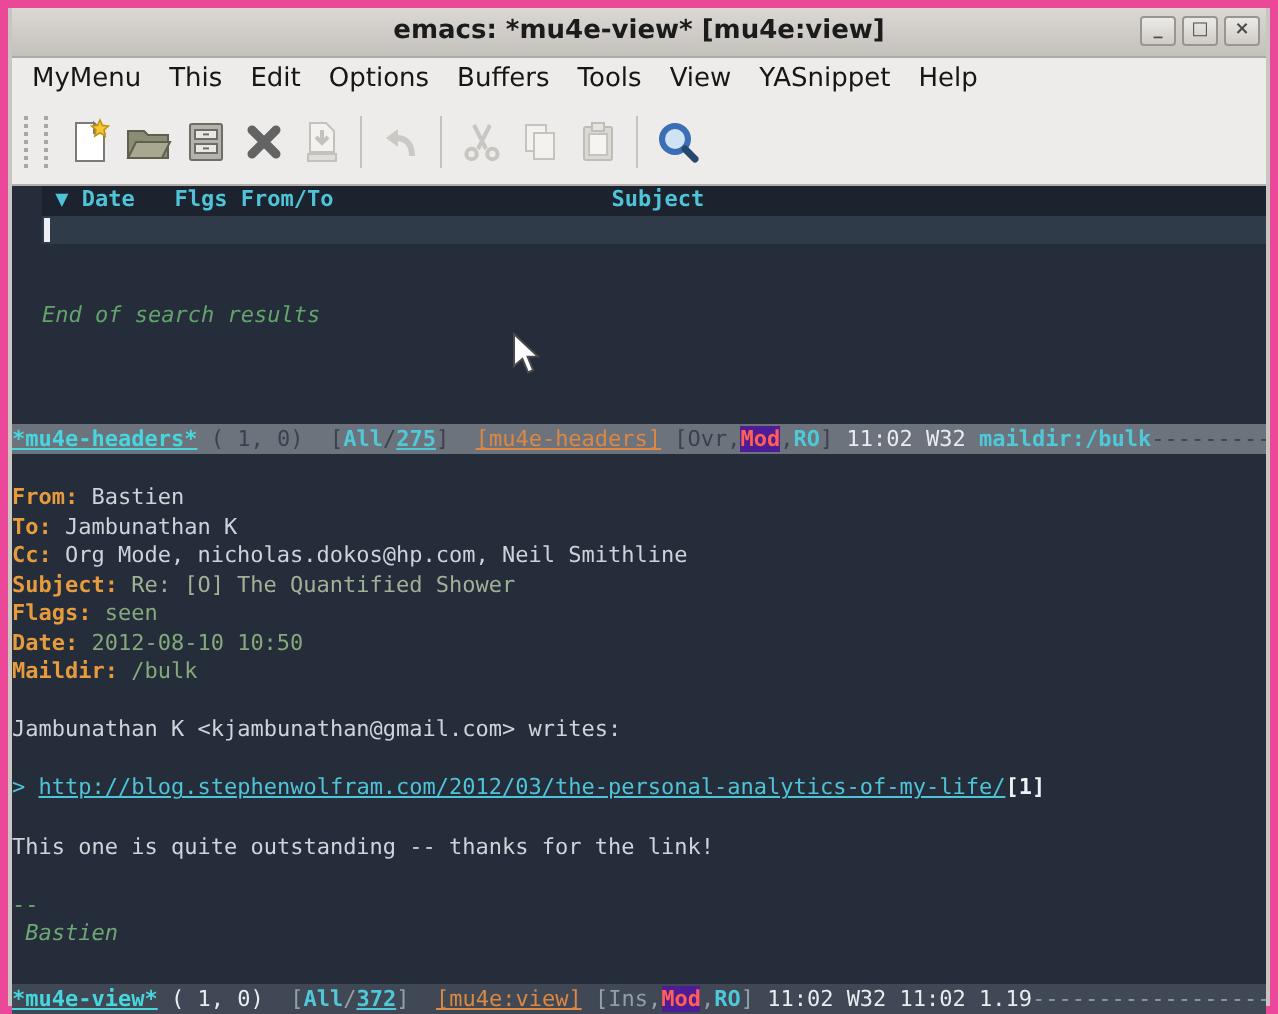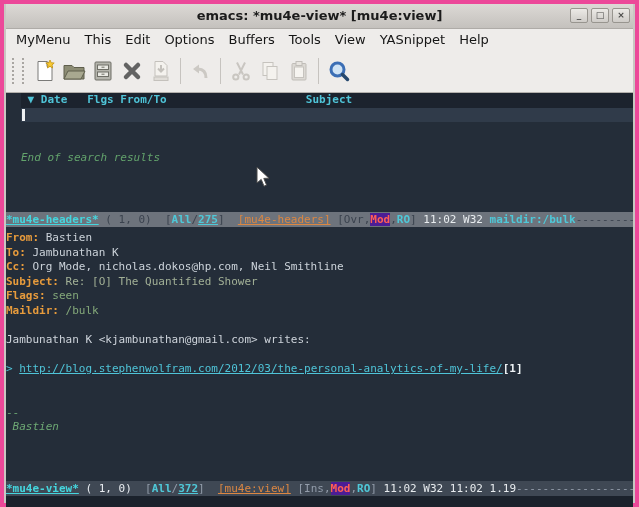--- a/index.html
+++ b/index.html
@@ -40,21 +40,21 @@
   .ml2{background:#3f4854;color:#939dab;}
   .mlname{color:#45d6de;font-weight:bold;text-decoration:underline;}
   .ml2 .mlpos{color:#e9edf1;}
   .mlcyan{color:#4fc8d8;font-weight:bold;}
   .mlcount{color:#4fc8d8;font-weight:bold;text-decoration:underline;}
   .mlmode{color:#dc8742;text-decoration:underline;}
   .mlmod{color:#ff5f55;font-weight:bold;background:#4c1d95;}
   .mltime{color:#e8ecef;}
   .mlextra{color:#4fc8d8;font-weight:bold;}
   
-  .view-win{height:250px;padding-top:4px;}
+  .view-win{height:250px;padding-top:15px;}
   .vline{height:14.55px;line-height:14.55px;white-space:pre;overflow:hidden;}
   .lbl{color:#e79b3c;font-weight:bold;margin-right:6.6px;}
   .val-light{color:#ccd3da;}
   .val-sage{color:#a2b096;}
   .val-green{color:#84a97a;}
   .quote{color:#4fc4d8;}
   .link{color:#4fc4d8;text-decoration:underline;cursor:pointer;}
   .ref{color:#eef2f5;font-weight:bold;}
   .sig{color:#6da874;}
   .sig-name{font-style:italic;}
@@ -184,26 +184,28 @@
     </svg>
 
     <div class="modeline ml1"><span class="mlname">*mu4e-headers*</span><span class="mlpos"> ( 1, 0)  </span><span>[</span><span class="mlcyan">All</span><span>/</span><span class="mlcount">275</span><span>]  </span><span class="mlmode">[mu4e-headers]</span><span> [Ovr,</span><span class="mlmod">Mod</span><span>,</span><span class="mlcyan">RO</span><span>] </span><span class="mltime">11:02 W32 </span><span class="mlextra">maildir:/bulk</span><span>------------</span></div>
 
     <div class="view-win">
       <div class="vline"><span class="lbl">From:</span><span class="val-light">Bastien</span></div>
       <div class="vline"><span class="lbl">To:</span><span class="val-light">Jambunathan K</span></div>
       <div class="vline"><span class="lbl">Cc:</span><span class="val-light">Org Mode, nicholas.dokos@hp.com, Neil Smithline</span></div>
       <div class="vline"><span class="lbl">Subject:</span><span class="val-sage">Re: [O] The Quantified Shower</span></div>
       <div class="vline"><span class="lbl">Flags:</span><span class="val-green">seen</span></div>
+      <div class="vline"><span class="lbl">Date:</span><span class="val-green">2012-08-10 10:50</span></div>
       <div class="vline"><span class="lbl">Maildir:</span><span class="val-green">/bulk</span></div>
       <div class="vline"></div>
       <div class="vline">Jambunathan K &lt;kjambunathan@gmail.com&gt; writes:</div>
       <div class="vline"></div>
       <div class="vline"><span class="quote">&gt; </span><span class="link">http://blog.stephenwolfram.com/2012/03/the-personal-analytics-of-my-life/</span><span class="ref">[1]</span></div>
       <div class="vline"></div>
+      <div class="vline">This one is quite outstanding -- thanks for the link!</div>
       <div class="vline"></div>
       <div class="vline sig">--</div>
       <div class="vline sig sig-name"> Bastien</div>
     </div>
 
     <div class="modeline ml2"><span class="mlname">*mu4e-view*</span><span class="mlpos"> ( 1, 0)  </span><span>[</span><span class="mlcyan">All</span><span>/</span><span class="mlcount">372</span><span>]  </span><span class="mlmode">[mu4e:view]</span><span> [Ins,</span><span class="mlmod">Mod</span><span>,</span><span class="mlcyan">RO</span><span>] </span><span class="mltime">11:02 W32 11:02 1.19</span><span>--------------------</span></div>
 
     <div class="echo"></div>
 
   </div>

